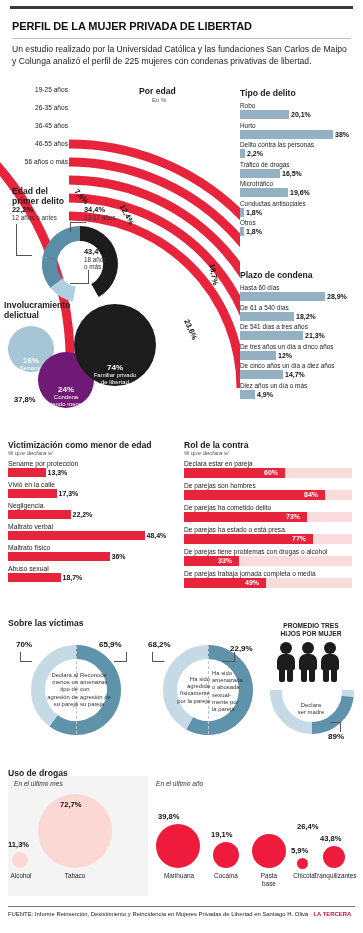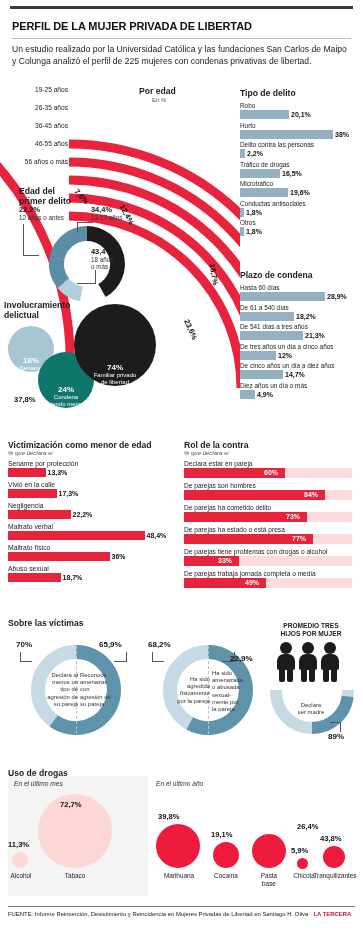--- a/index.html
+++ b/index.html
@@ -28,21 +28,21 @@
   #arcs { position:absolute; left:0px; top:84px; width:240px; height:310px; }
   .arc-lbl { position:absolute; font-size:6.6px; color:#222; text-align:right; width:60px; }
   .arc-head { position:absolute; left:139px; top:2px; font-size:8.6px; font-weight:bold; }
   .arc-sub { position:absolute; left:152px; top:13px; font-size:6px; color:#555; }
   .arc-val {
     position:absolute; font-size:7.6px; font-weight:bold; color:#111;
     white-space:nowrap; transform-origin:center center;
   }
 
   
-  #edad1 { position:absolute; left:15px; top:186px; width:135px; height:110px; }
+  #edad1 { position:absolute; left:8px; top:186px; width:135px; height:110px; }
   #edad1 .hd { position:absolute; left:4px; top:0px; font-size:8.6px; font-weight:bold; line-height:10px;}
   .note { position:absolute; font-size:6.3px; line-height:7.6px; color:#333; }
   .noteval { font-size:7.4px; font-weight:bold; color:#111; display:block; }
   .leader { position:absolute; background:#555; }
 
   
   #invol { position:absolute; left:0px; top:300px; width:200px; height:130px; }
   #invol .hd { position:absolute; left:4px; top:0px; font-size:8.6px; font-weight:bold; line-height:10px; }
   .bubble { position:absolute; border-radius:50%; display:flex; align-items:flex-end; justify-content:center;
             text-align:center; color:#fff; }
@@ -194,21 +194,21 @@
   <div id="invol">
     <div class="hd">Involucramiento<br>delictual</div>
 
     <div class="bubble" style="left:8px; top:26px; width:46px; height:46px; background:#a6c6d6;">
       <div>
         <b>16%</b>
         <span>Sename</span>
       </div>
     </div>
 
-    <div class="bubble" style="left:38px; top:52px; width:56px; height:56px; background:#0f766e;">
+    <div class="bubble" style="left:38px; top:52px; width:56px; height:56px; background:#701a75;">
       <div>
         <b>24%</b>
         <span>Condena<br>siendo menor</span>
       </div>
     </div>
 
     <div class="bubble" style="left:74px; top:4px; width:82px; height:82px; background:#1c1c1c;">
       <div>
         <b>74%</b>
         <span>Familiar privado<br>de libertad</span>
@@ -438,21 +438,21 @@
         <circle r="38" fill="none" stroke="#c5dae5" stroke-width="14"></circle>
         <path d="M 0 -38 A 38 38 0 1 1 -18.2 33.4" fill="none" stroke="#5f92ab" stroke-width="14"></path>
       </g>
     </svg>
     <div class="dash" style="left:200px; top:28px; height:88px;"></div>
     <div class="ringval" style="left:140px; top:22px;">68,2%</div>
     <div class="leader" style="left:144px; top:34px; width:1px; height:10px;"></div>
     <div class="leader" style="left:144px; top:43px; width:12px; height:1px;"></div>
     <div class="ringtxt" style="left:156px; top:58px; text-align:right;">Ha sido<br>agredida<br>físicamente<br>por la pareja</div>
 
-    <div class="ringval" style="left:222px; top:36px;">22,9%</div>
+    <div class="ringval" style="left:222px; top:26px;">22,9%</div>
     <div class="leader" style="left:226px; top:34px; width:1px; height:10px;"></div>
     <div class="leader" style="left:214px; top:43px; width:13px; height:1px;"></div>
     <div class="ringtxt" style="left:204px; top:52px;">Ha sido<br>amenazada<br>o abusada<br>sexual-<br>mente por<br>la pareja</div>
 
     <div class="promo" style="left:256px; top:4px;">PROMEDIO TRES<br>HIJOS POR MUJER</div>
     <div class="people" style="left:268px; top:24px;">
       <div class="person">
           <div class="head"></div>
           <div class="body"></div>
           <div class="legL"></div>

